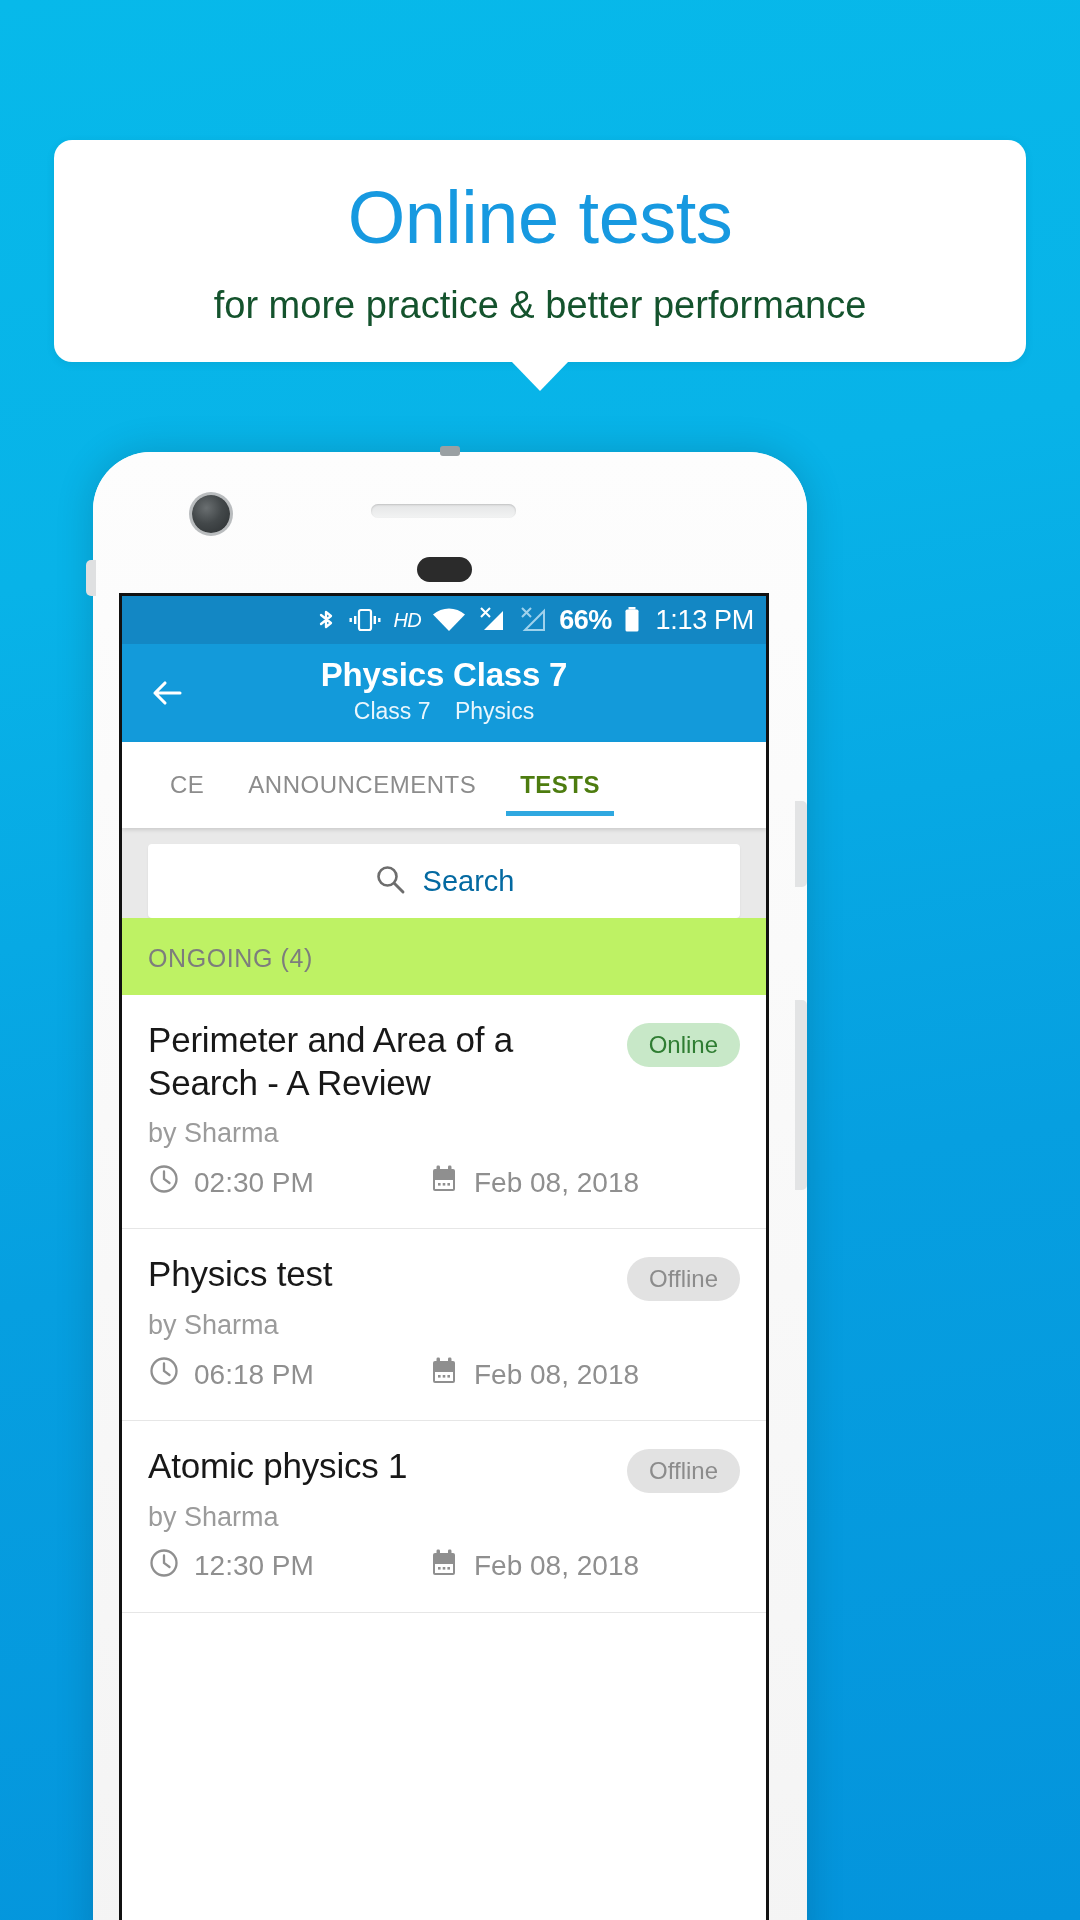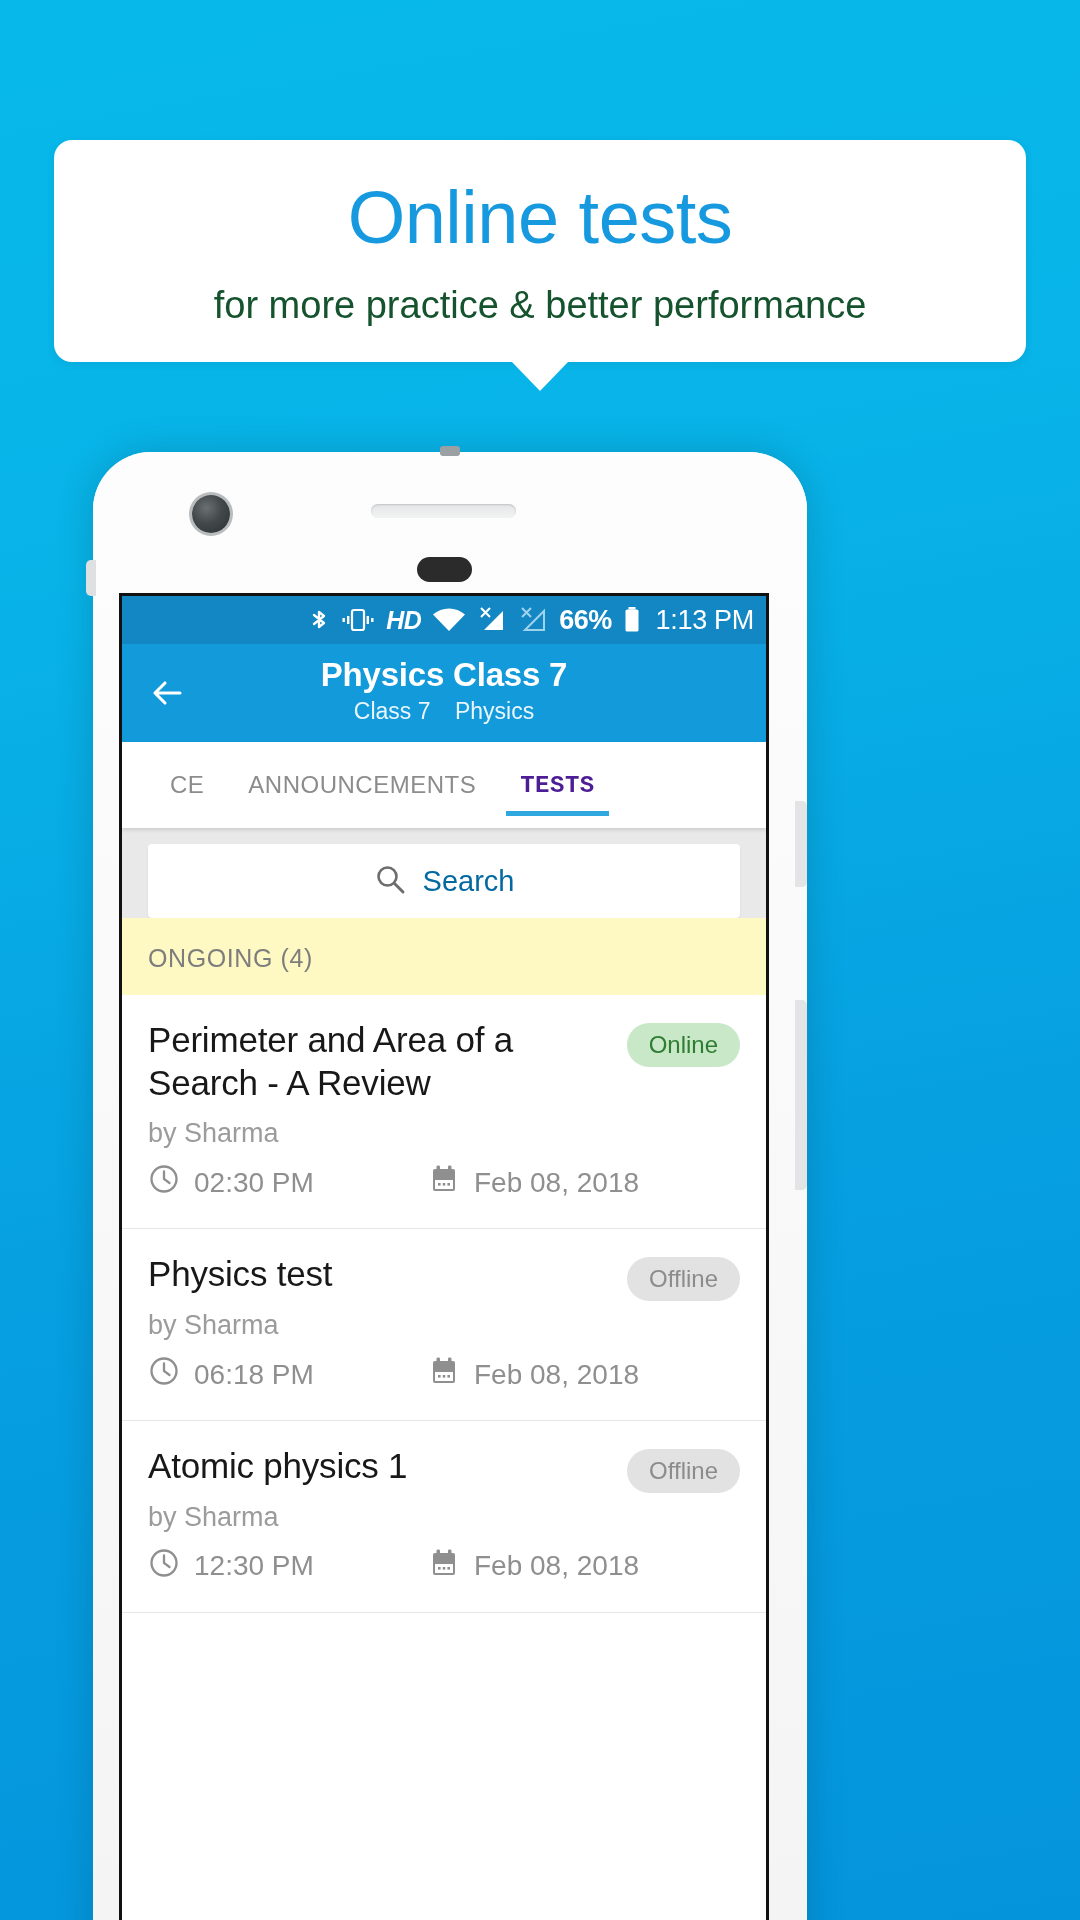--- a/index.html
+++ b/index.html
@@ -128,21 +128,21 @@
     display:flex;
     align-items:center;
     justify-content:flex-end;
     padding-right:12px;
     gap:11px;
     color:#fff;
   }
   .si { display:flex; align-items:center; height:30px; }
   .si svg { display:block; }
   .hd-label {
-    font-size:25px; font-weight:700; font-style:italic;
+    font-size:20px; font-weight:400; font-style:italic;
     letter-spacing:-0.5px; line-height:1;
   }
   .batt-pct { font-size:27px; font-weight:700; letter-spacing:-0.6px; }
   .clock { font-size:27px; font-weight:400; letter-spacing:-0.3px; margin-left:4px; }
 
   
   .appbar {
     position:relative;
     height:98px;
     background:#139ada;
@@ -185,21 +185,21 @@
     font-size:24px;
     font-weight:500;
     letter-spacing:.5px;
     color:#8c8c8c;
     padding:0 22px;
     height:62px;
     display:flex; align-items:center;
     position:relative;
     white-space:nowrap;
   }
-  .tab.active { color:#4c1d95; font-weight:700;font-family:Liberation Mono, monospace; }
+  .tab.active { color:#4d7c0f; font-weight:700; }
   .tab.active::after {
     content:"";
     position:absolute;
     left:8px; right:8px; bottom:0;
     height:5px;
     background:#2fa8e0;
   }
 
   
   .search-zone {
@@ -212,21 +212,21 @@
     border-radius:4px;
     display:flex;
     align-items:center;
     justify-content:center;
     gap:17px;
     box-shadow:0 1px 2px rgba(0,0,0,.08);
   }
   .search-text { font-size:29px; color:#0369a1; }
 
   .section-head {
-    background:#fef9c3;
+    background:#bef264;
     padding:26px 0 22px 26px;
     font-size:25px;
     letter-spacing:.6px;
     color:#7d7d7d;
   }
 
   
   .list { background:#fff; }
   .card {
     position:relative;

